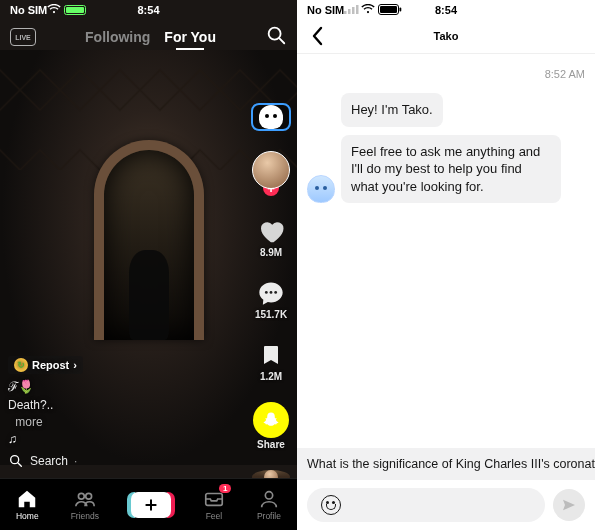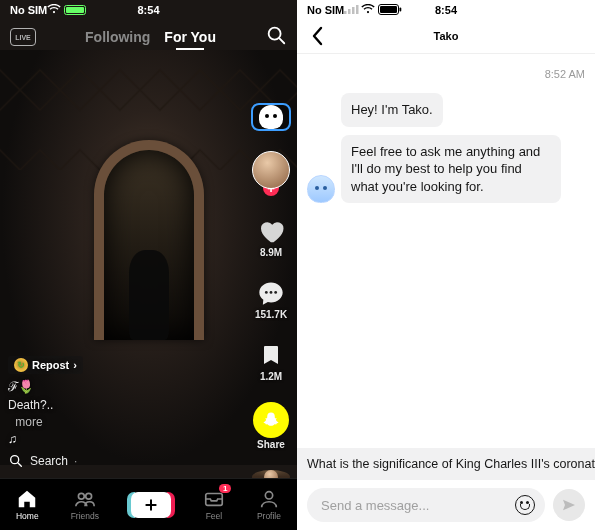--- a/index.html
+++ b/index.html
@@ -388,21 +388,20 @@
     <div class="msg-row">
       <div class="tako-avatar"></div>
       <div class="bubble">Feel free to ask me anything and I'll do my best to help you find what you're looking for.</div>
     </div>
   </div>
 
   <div class="suggestion-bar">What is the significance of King Charles III's coronation</div>
 
   <div class="input-row">
     <div class="msg-input">
-      <span>Send a message...</span>
       <span class="smile"></span>
     </div>
     <div class="send-btn">
       <svg width="16" height="16" viewBox="0 0 24 24">
           <path d="M3 20l18-8L3 4l3 8-3 8z" fill="#bcbcbc"></path>
         </svg>
     </div>
   </div>
 </div>
 

